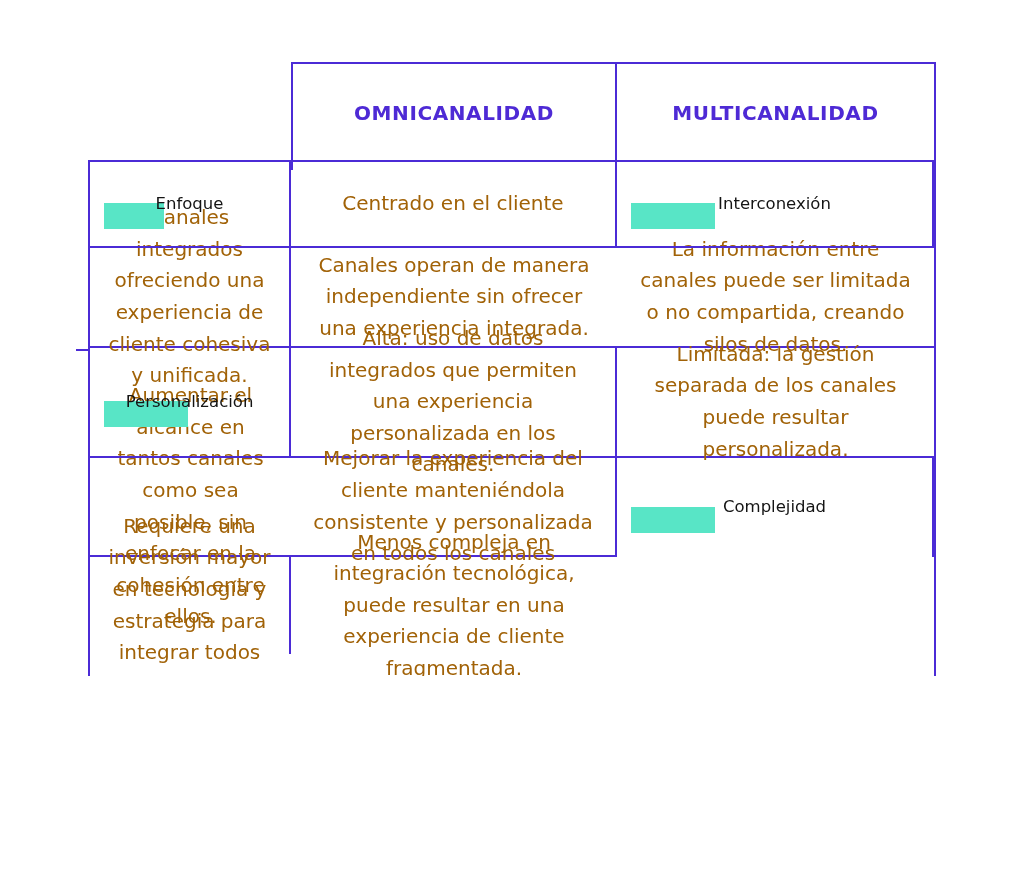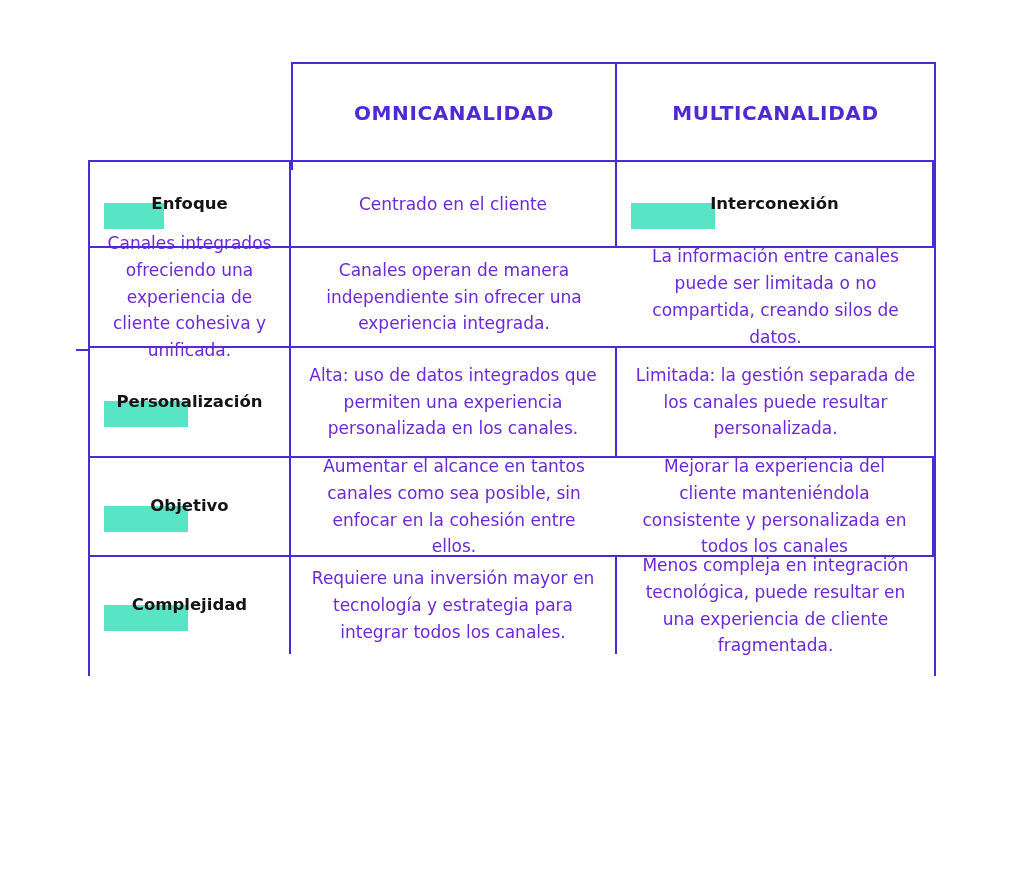--- a/index.html
+++ b/index.html
@@ -41,34 +41,34 @@
     box-sizing: border-box;
     border: 2px solid #4B2BD6;
     display: grid;
     grid-template-columns: 201px 326px auto;
     grid-template-rows: 86px 100px 110px 99px 97px auto;
   }
   .cell {
     box-sizing: border-box;
     display: flex; align-items: center; justify-content: center;
     text-align: center;
-    font-size: 17px;
+    font-size: 20px;
     line-height: 1.58;
-    color: #6d28d9;
+    color: #a16207;
     padding: 4px 17px;
     border-right: 2px solid #4B2BD6;
     border-bottom: 2px solid #4B2BD6;
   }
   .cell.lastcol { border-right: none; }
   .cell.lastrow { border-bottom: none; }
 
   .label-cell {
     position: relative;
     font-size: 16.5px;
-    font-weight: 700;
+    font-weight: 400;
     color: #141414;
     padding: 4px 8px;
   }
   .label-text { position: relative; z-index: 1; }
   .hl {
     position: absolute;
     left: 14px;
     top: calc(50% - 1px);
     width: 84px;
     height: 26px;
@@ -140,24 +140,20 @@
 
     <div class="cell lastcol">La información entre canales puede ser limitada o no compartida, creando silos de datos.</div>
 
     <div class="cell label-cell">
       <span class="hl"></span>
       <span class="label-text">Personalización</span>
     </div>
     <div class="cell">Alta: uso de datos integrados que permiten una experiencia personalizada en los canales.</div>
     <div class="cell lastcol">Limitada: la gestión separada de los canales puede resultar personalizada.</div>
 
-    <div class="cell label-cell">
-      <span class="hl"></span>
-      <span class="label-text">Objetivo</span>
-    </div>
     <div class="cell lastcol">Aumentar el alcance en tantos canales como sea posible, sin enfocar en la cohesión entre ellos.</div>
     <div class="cell">Mejorar la experiencia del cliente manteniéndola consistente y personalizada en todos los canales</div>
 
     <div class="cell label-cell lastrow">
       <span class="hl"></span>
       <span class="label-text">Complejidad</span>
     </div>
     <div class="cell lastrow">Requiere una inversión mayor en tecnología y estrategia para integrar todos los canales.</div>
     <div class="cell lastcol lastrow">Menos compleja en integración tecnológica, puede resultar en una experiencia de cliente fragmentada.</div>
 

